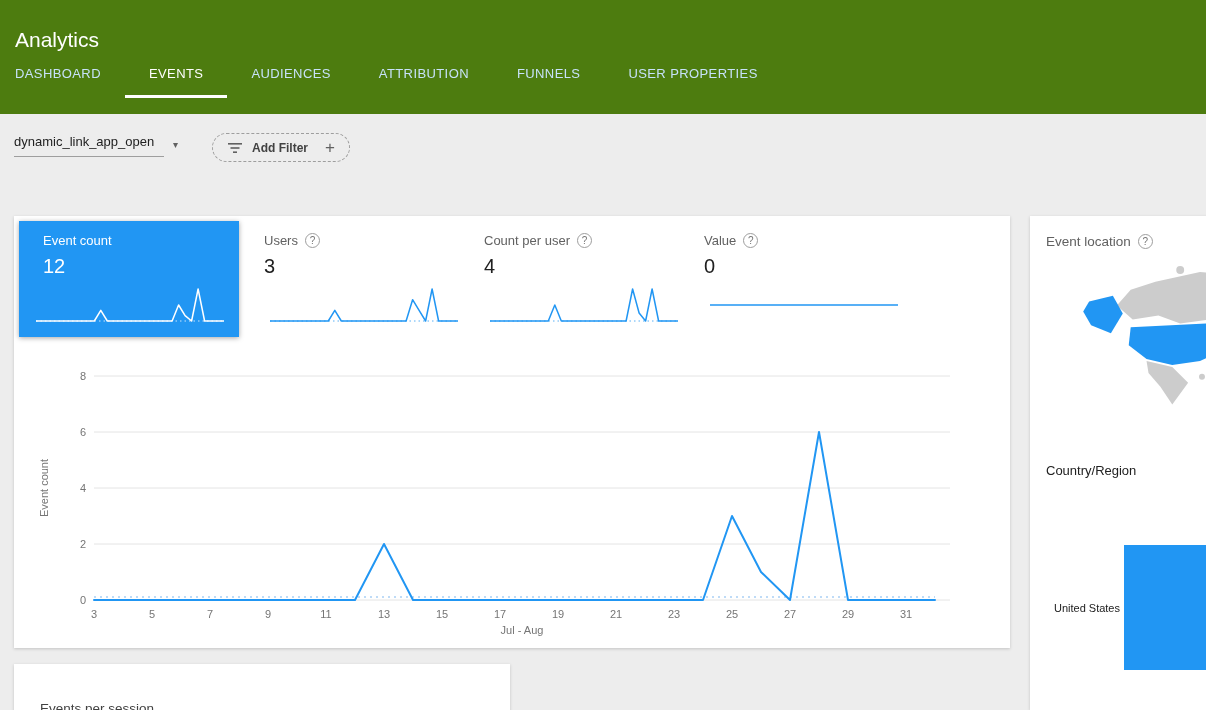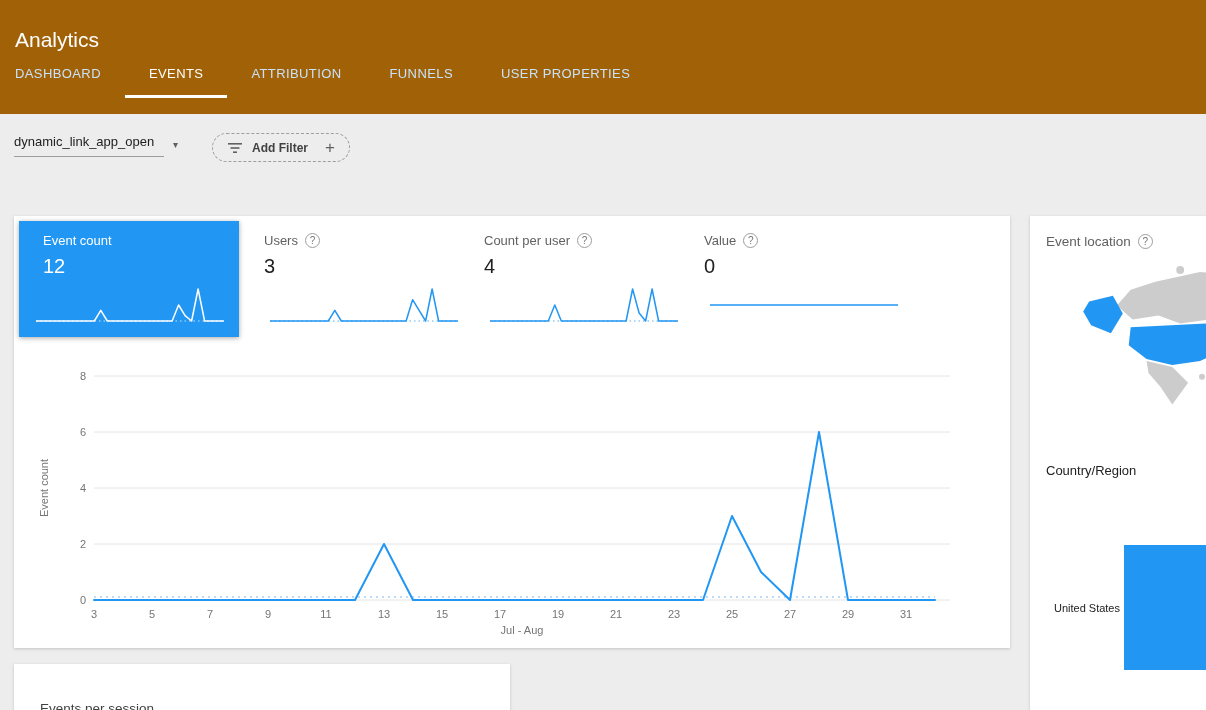--- a/index.html
+++ b/index.html
@@ -1,20 +1,20 @@
 <!DOCTYPE html>
 <html><head>
 <meta charset="utf-8">
 <style>
   *{box-sizing:border-box;margin:0;padding:0}
   html,body{width:1206px;height:710px;overflow:hidden;background:#ededed;
     font-family:"Liberation Sans",sans-serif;position:relative}
 
   
-  .topbar{position:absolute;top:0;left:0;width:1206px;height:114px;background:#a16207;z-index:6}
+  .topbar{position:absolute;top:0;left:0;width:1206px;height:114px;background:#4d7c0f;z-index:6}
   .app-title{position:absolute;left:15px;top:28px;font-size:21px;color:#fff;font-weight:400}
   .tabs{position:absolute;left:0;bottom:16px;height:49px;display:flex;align-items:stretch}
   .tab{display:flex;align-items:center;padding:0 24px;font-size:13px;letter-spacing:.4px;
        color:#c7e2f9;cursor:pointer;white-space:nowrap}
   .tab:first-child{padding-left:15px}
   .tab.active{color:#fff;box-shadow:inset 0 -3px 0 #fff}
 
   
   .filter-bar{position:absolute;top:114px;left:0;width:1206px;height:102px}
   .event-select{position:absolute;left:14px;top:20px;display:flex;align-items:flex-end;cursor:pointer}
@@ -66,20 +66,21 @@
 </head>
 <body>
 
 <div class="app">
 
   <header class="topbar">
     <div class="app-title">Analytics</div>
     <nav class="tabs">
       <div class="tab">DASHBOARD</div>
       <div class="tab active">EVENTS</div>
+      <div class="tab">AUDIENCES</div>
       <div class="tab">ATTRIBUTION</div>
       <div class="tab">FUNNELS</div>
       <div class="tab">USER PROPERTIES</div>
     </nav>
   </header>
 
   <div class="filter-bar">
     <div class="event-select">
       <span class="val">dynamic_link_app_open</span>
       <span class="caret">▾</span>

